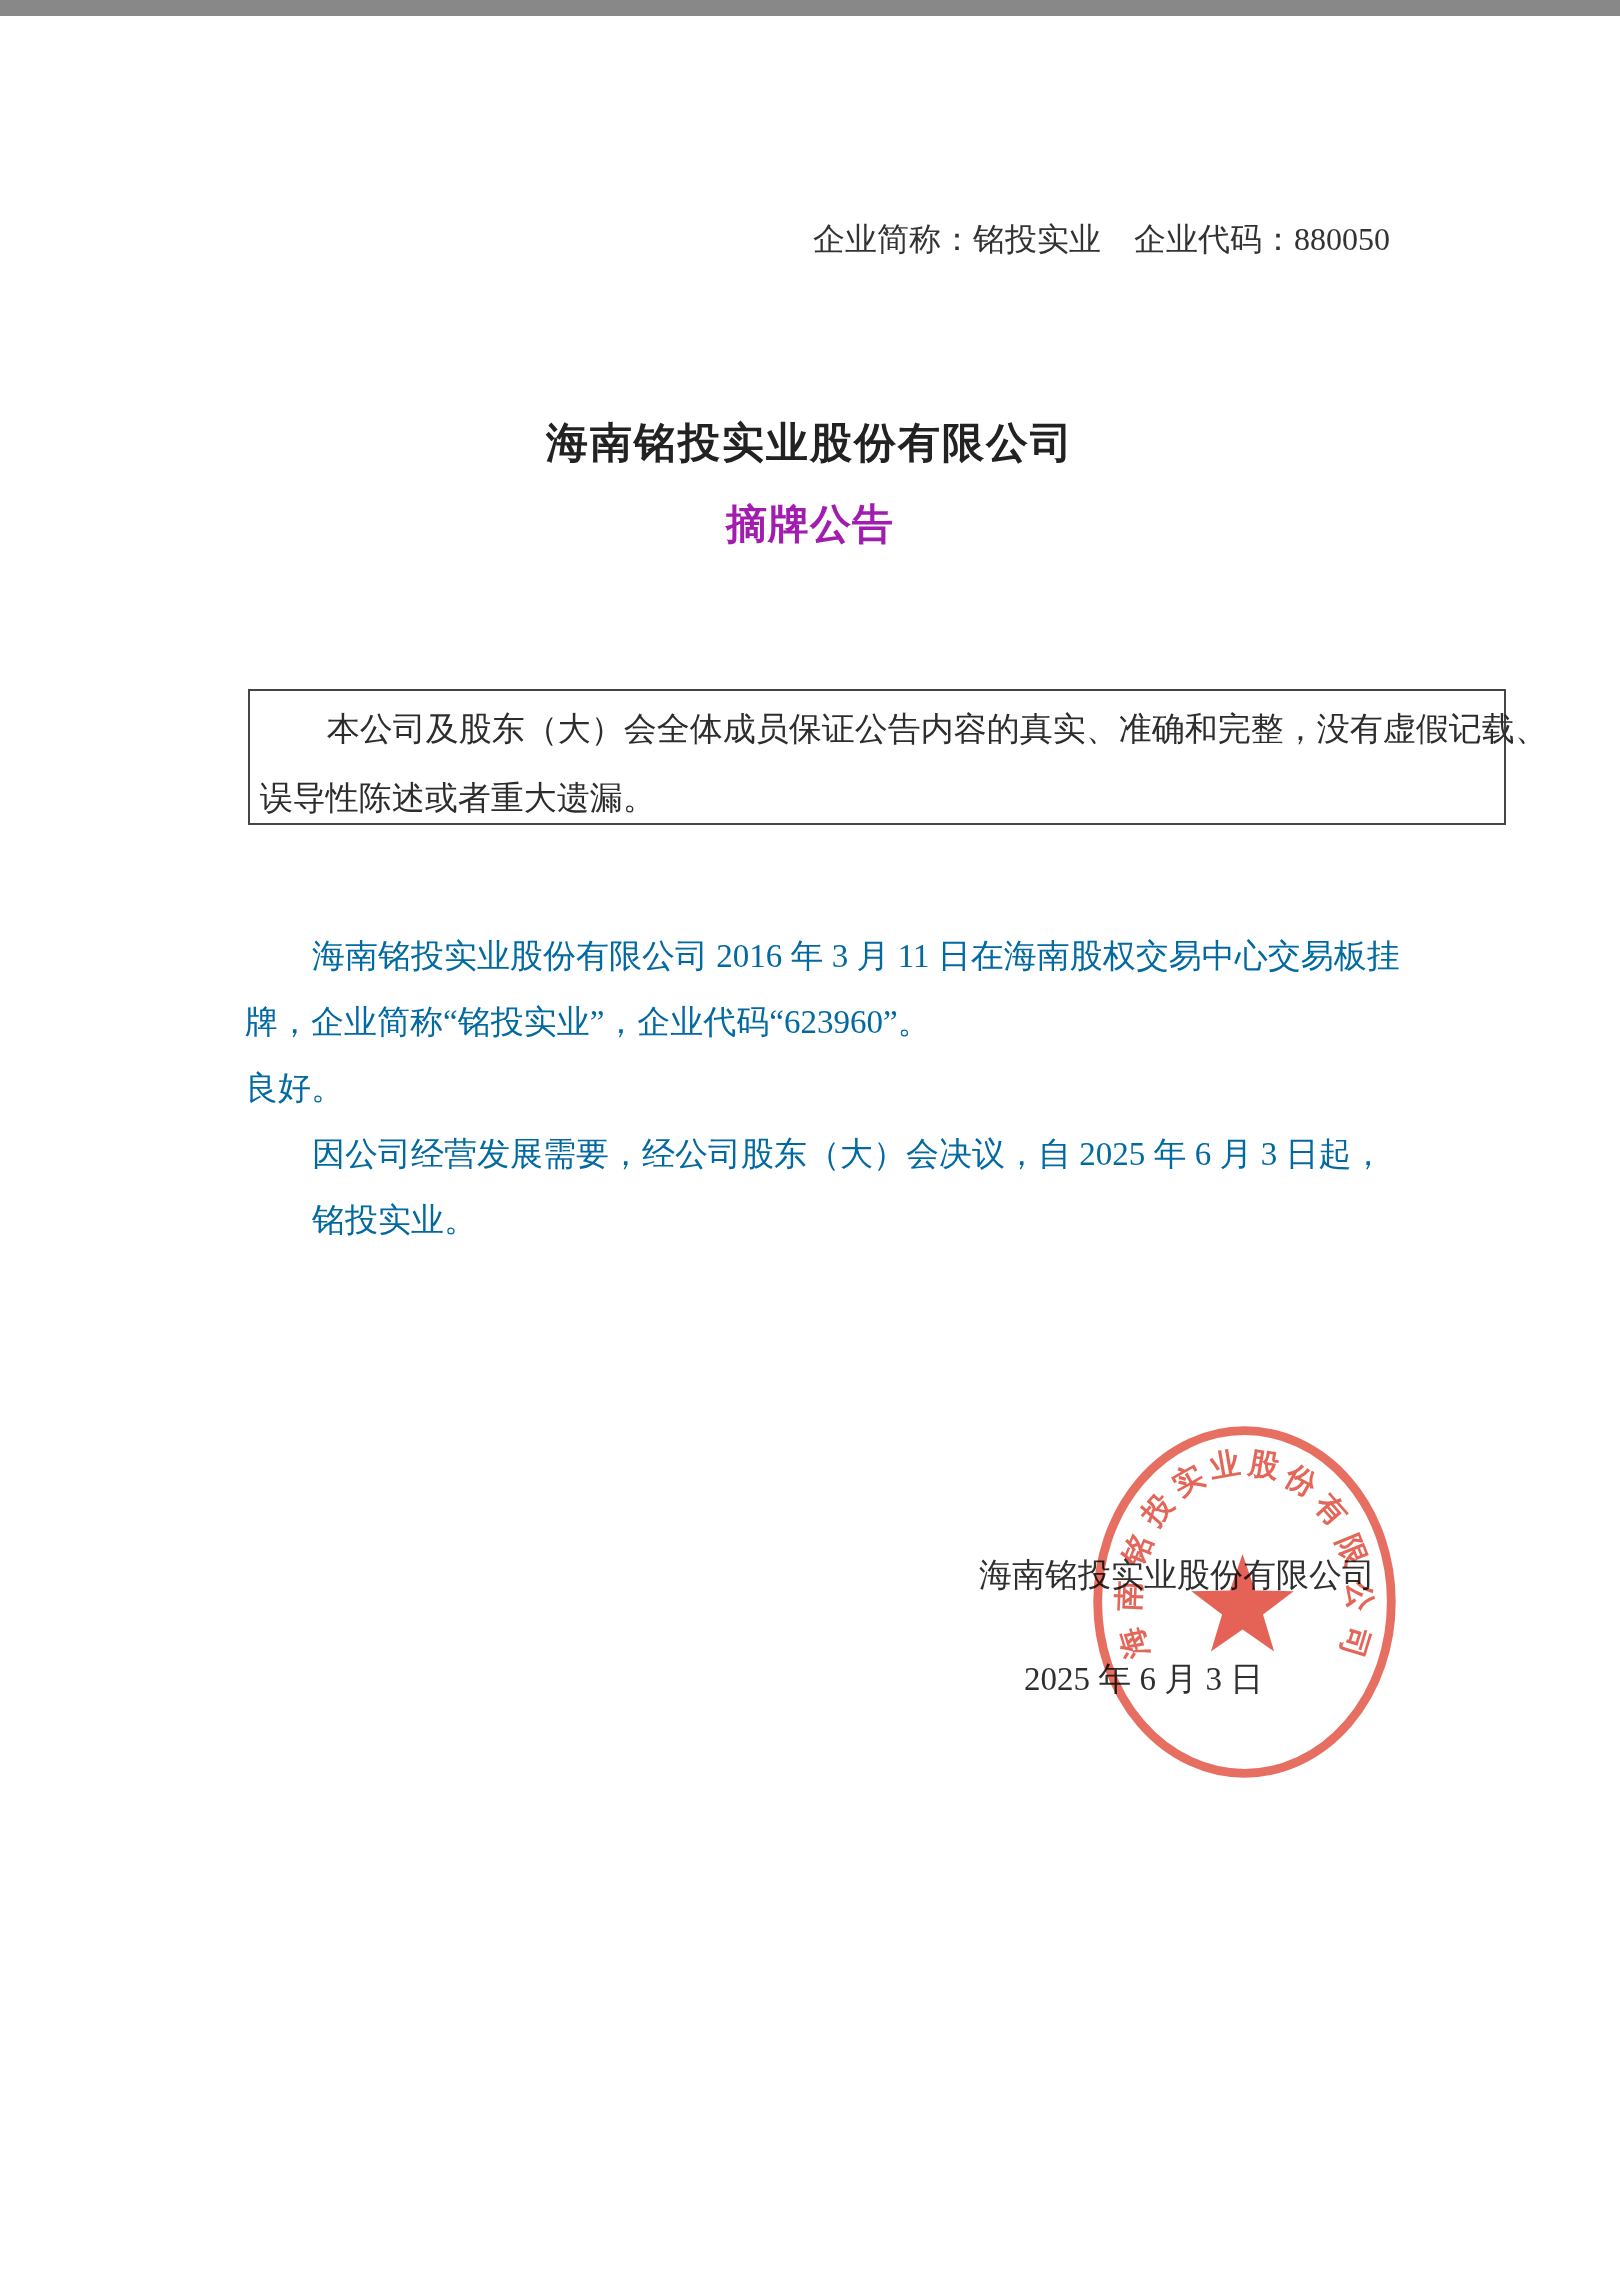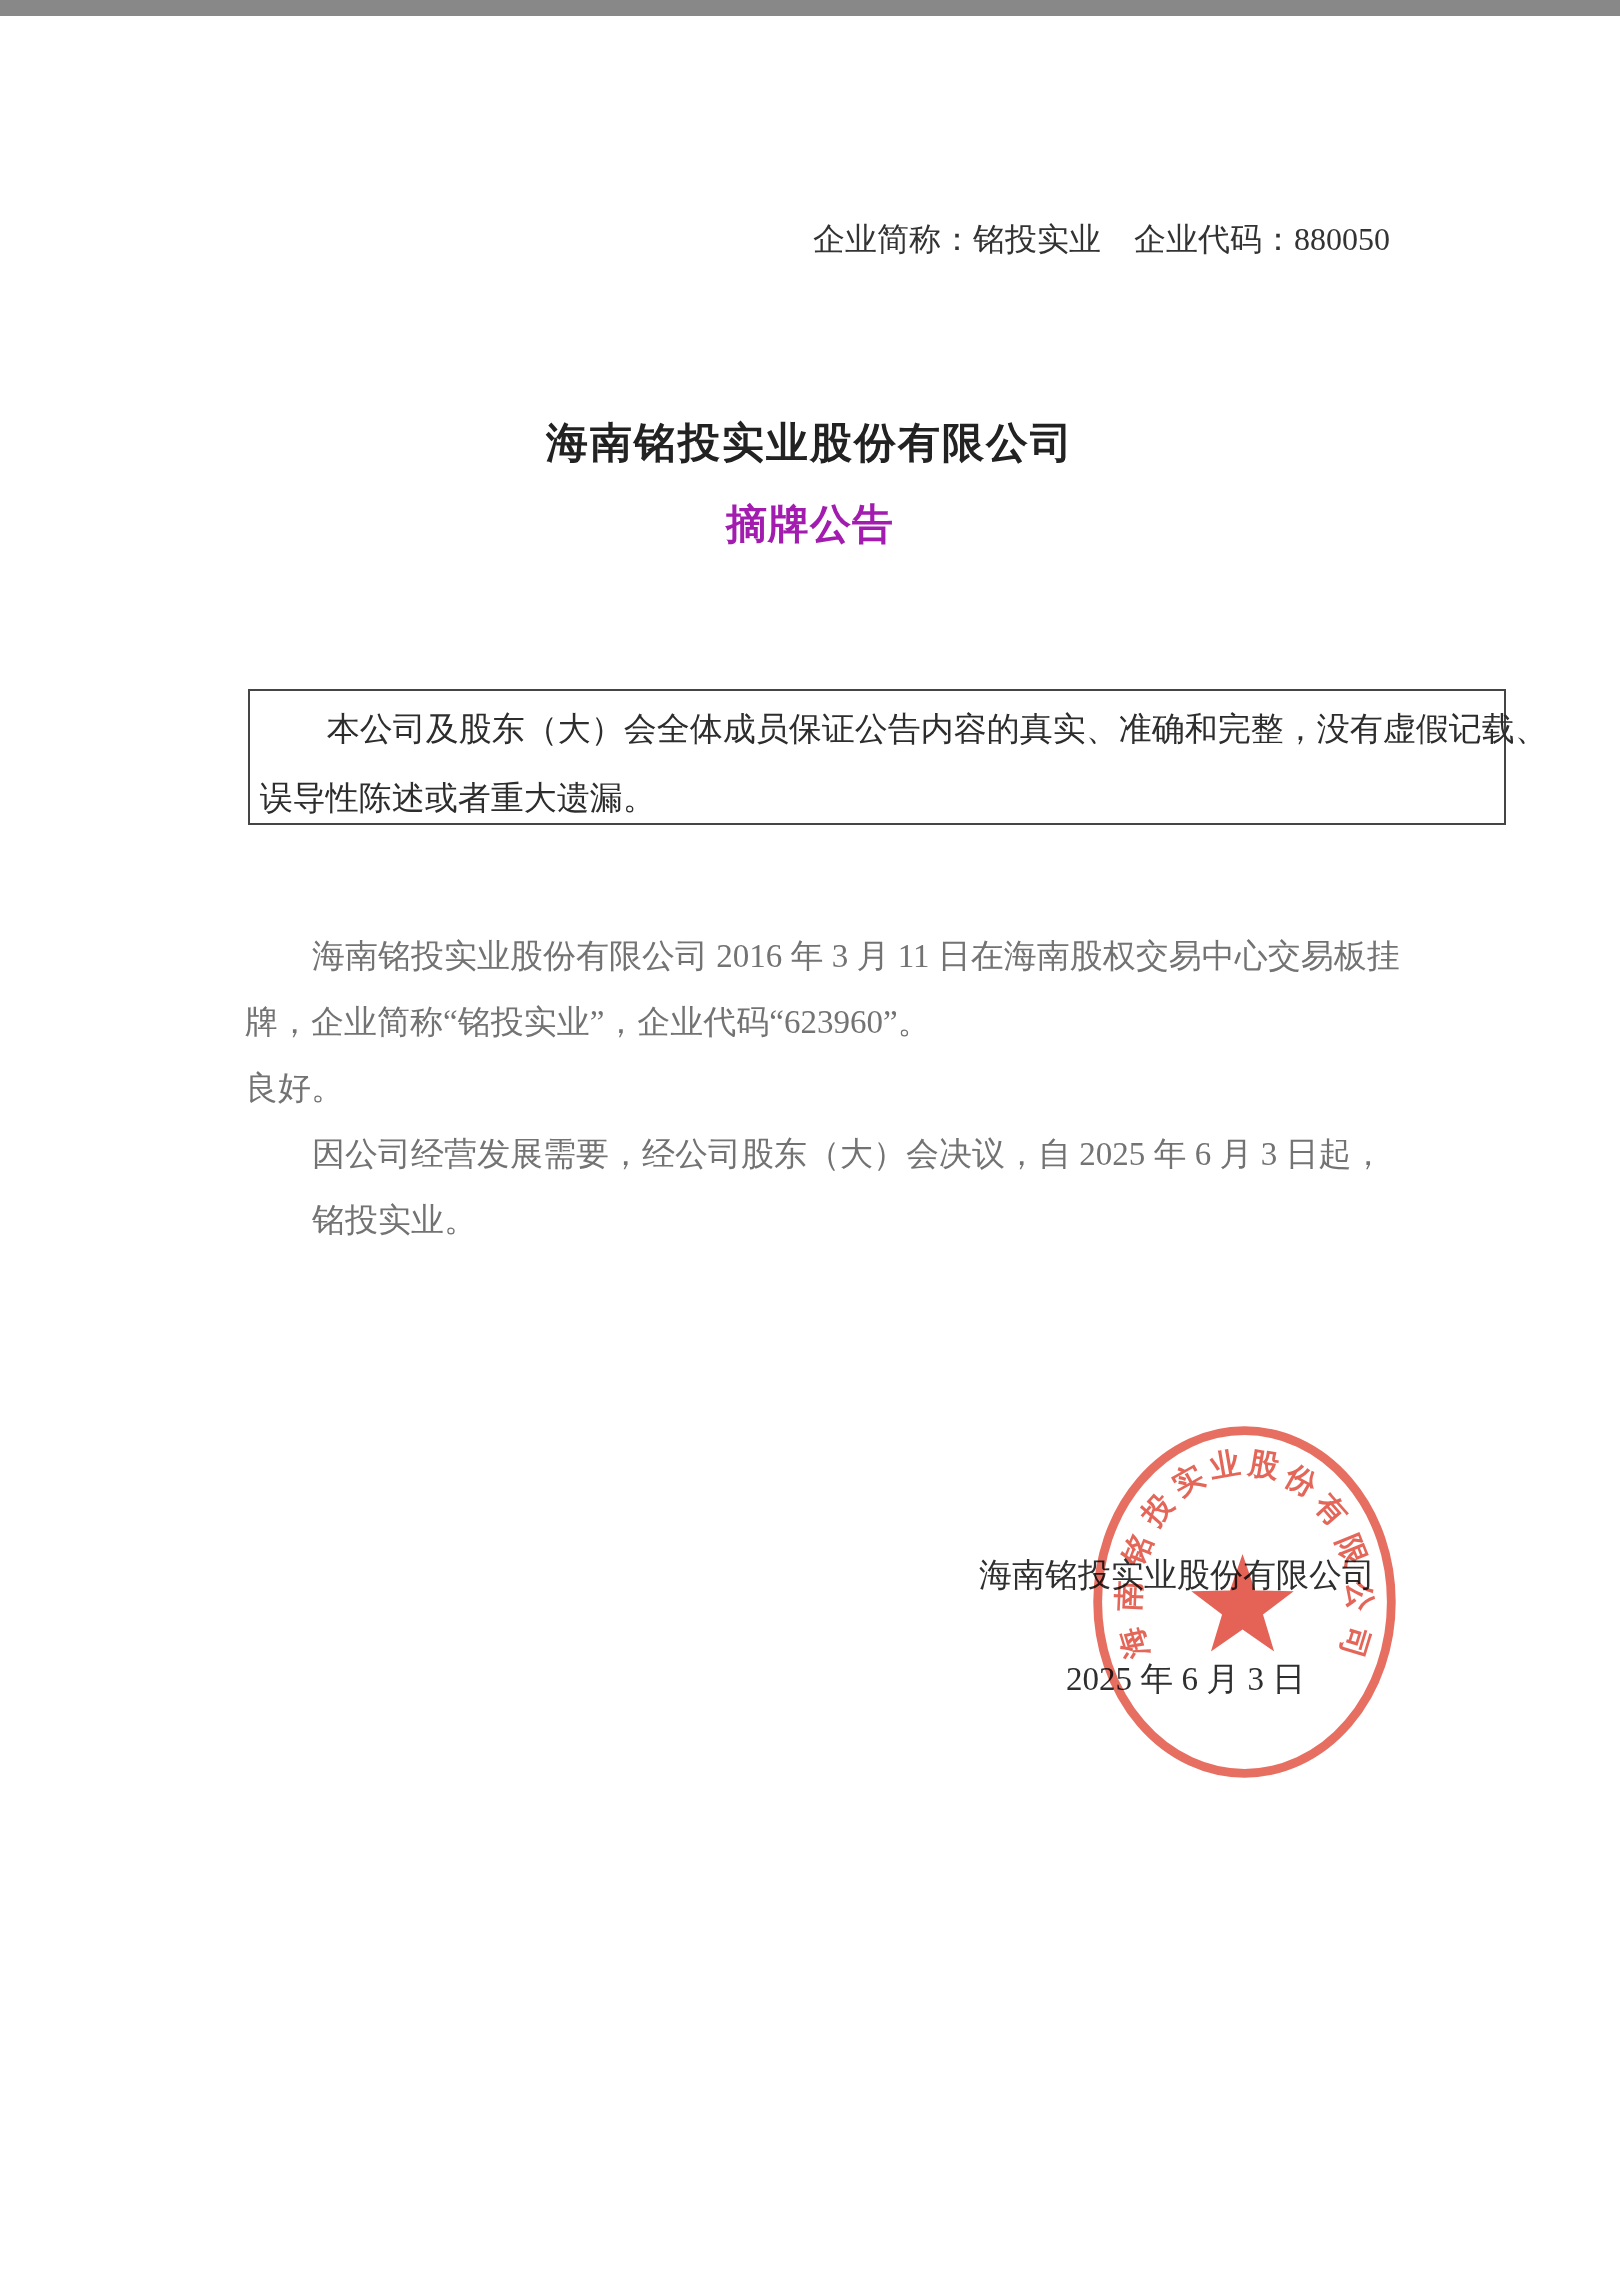--- a/index.html
+++ b/index.html
@@ -44,29 +44,29 @@
   .disclaimer-box .line{
     font-size:33px;line-height:69px;
     white-space:nowrap;color:#2d2d2d;
   }
   .indent{text-indent:67px;}
   .body-block{
     top:907px;left:245px;width:1255px;
   }
   .body-block .line{
     font-size:33px;line-height:66px;
-    white-space:nowrap;color:#737373;
+    white-space:nowrap;color:#0369a1;
   }
   .signature-line{
     top:1539px;right:245px;
     font-size:33px;line-height:41px;
     white-space:nowrap;color:#2f2f2f;
   }
   .date-line{
-    top:1643px;left:1066px;
+    top:1643px;left:1024px;
     font-size:33px;line-height:41px;
     white-space:nowrap;color:#2f2f2f;font-family:Liberation Serif, serif;
   }
   .seal{
     top:1400px;left:1083px;
     mix-blend-mode:multiply;
   }
 </style>
 </head>
 <body>

